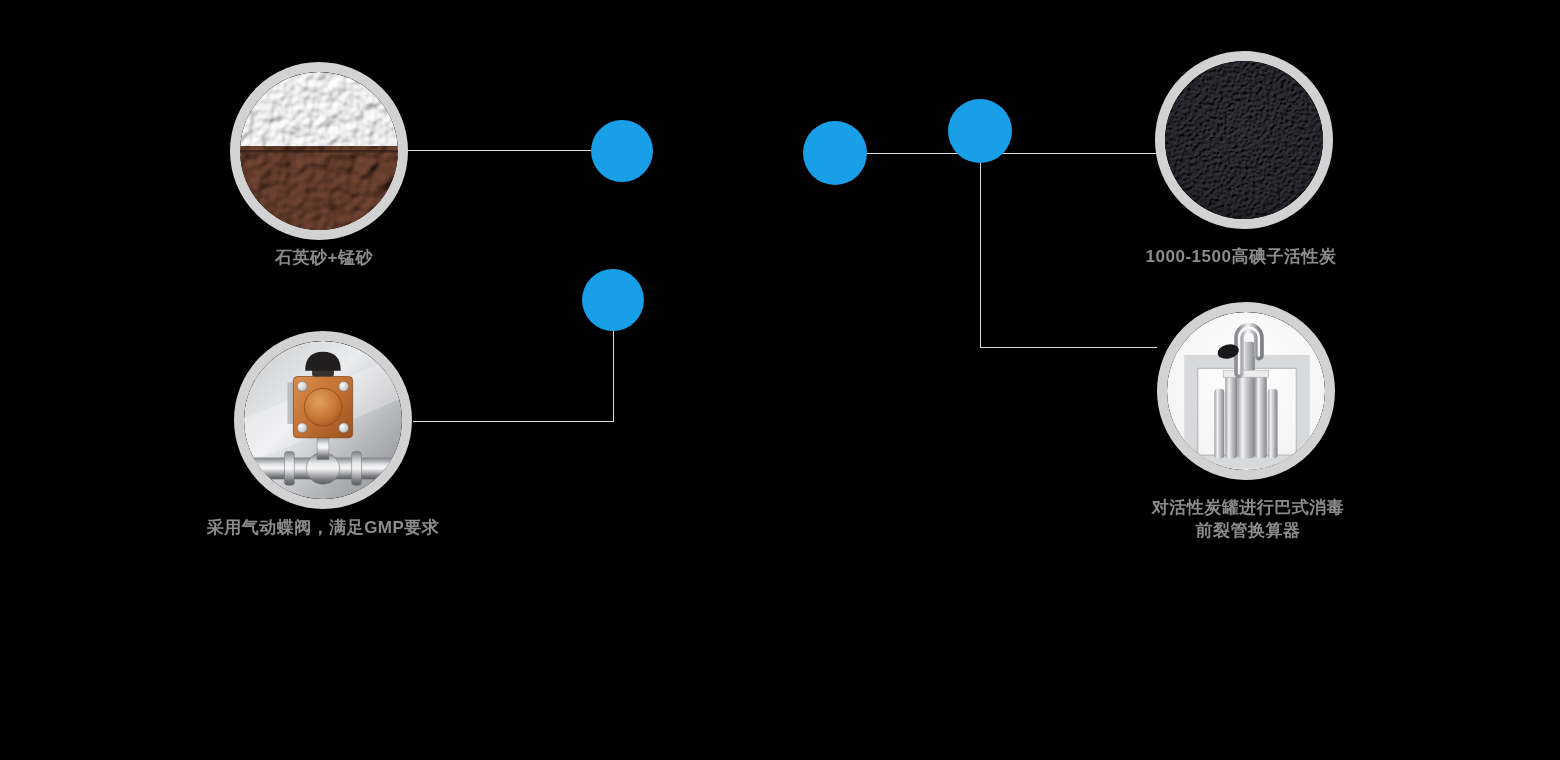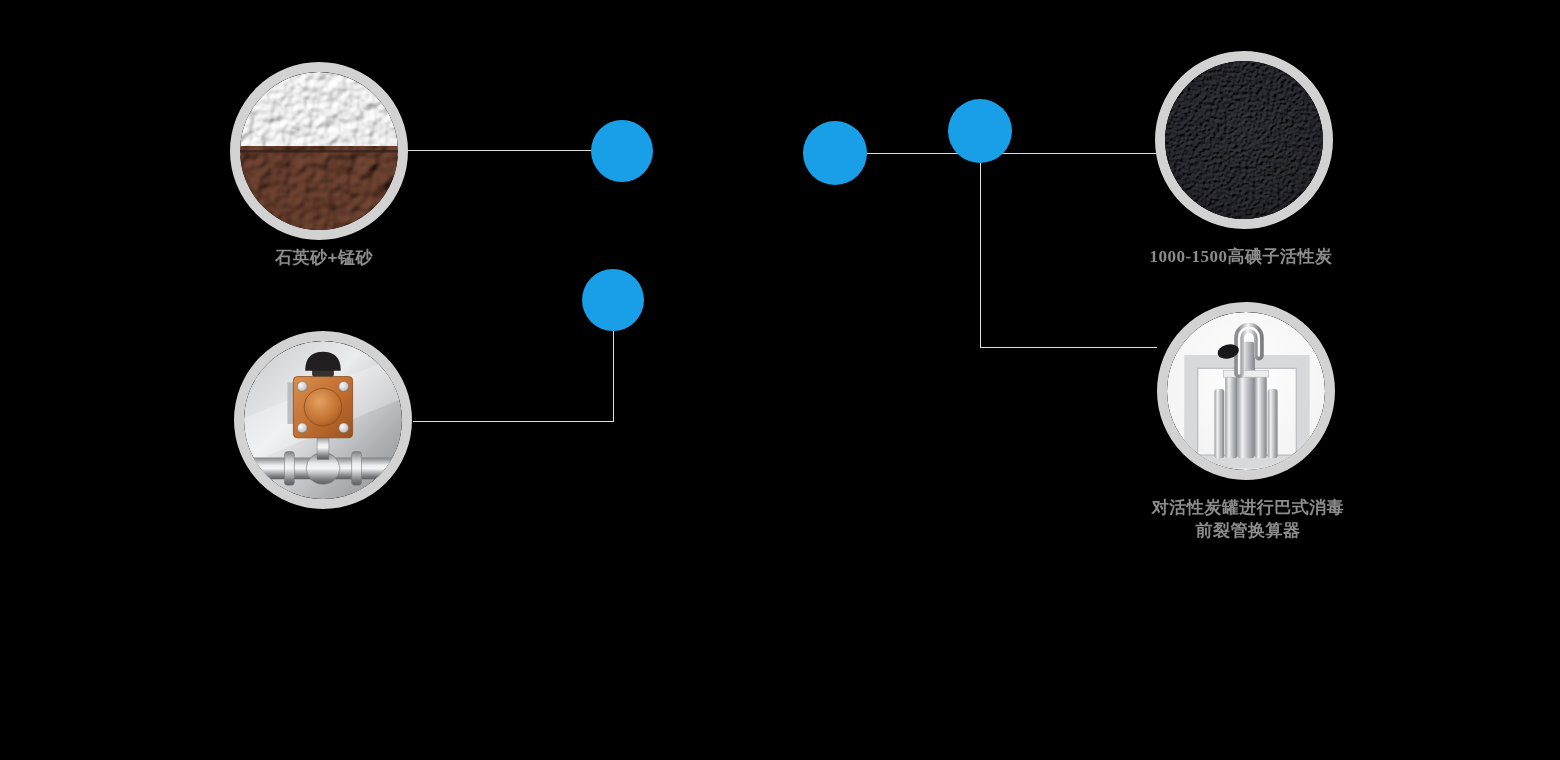--- a/index.html
+++ b/index.html
@@ -203,19 +203,20 @@
       </g>
     </svg>
   </div>
 
   <div class="dot" style="left:591px; top:120px; width:62px; height:62px;"></div>
   <div class="dot" style="left:803px; top:121px; width:64px; height:64px;"></div>
   <div class="dot" style="left:948px; top:99px;  width:64px; height:64px;"></div>
   <div class="dot" style="left:582px; top:269px; width:62px; height:62px;"></div>
 
   <div class="label" style="left:224px; top:246px; width:200px;">石英砂+锰砂</div>
-  <div class="label" style="left:1126px; top:245px; width:230px;font-family:Liberation Serif, serif;">1000-1500高碘子活性炭</div>
+  <div class="label" style="left:1126px; top:245px; width:230px;">1000-1500高碘子活性炭</div>
+  <div class="label" style="left:192px; top:516px; width:262px;">采用气动蝶阀，满足GMP要求</div>
   <div class="label" style="left:1127px; top:496px; width:242px;">
     <div>对活性炭罐进行巴式消毒</div>
     <div>前裂管换算器</div>
   </div>
 
 </div>
 
 </body></html>

